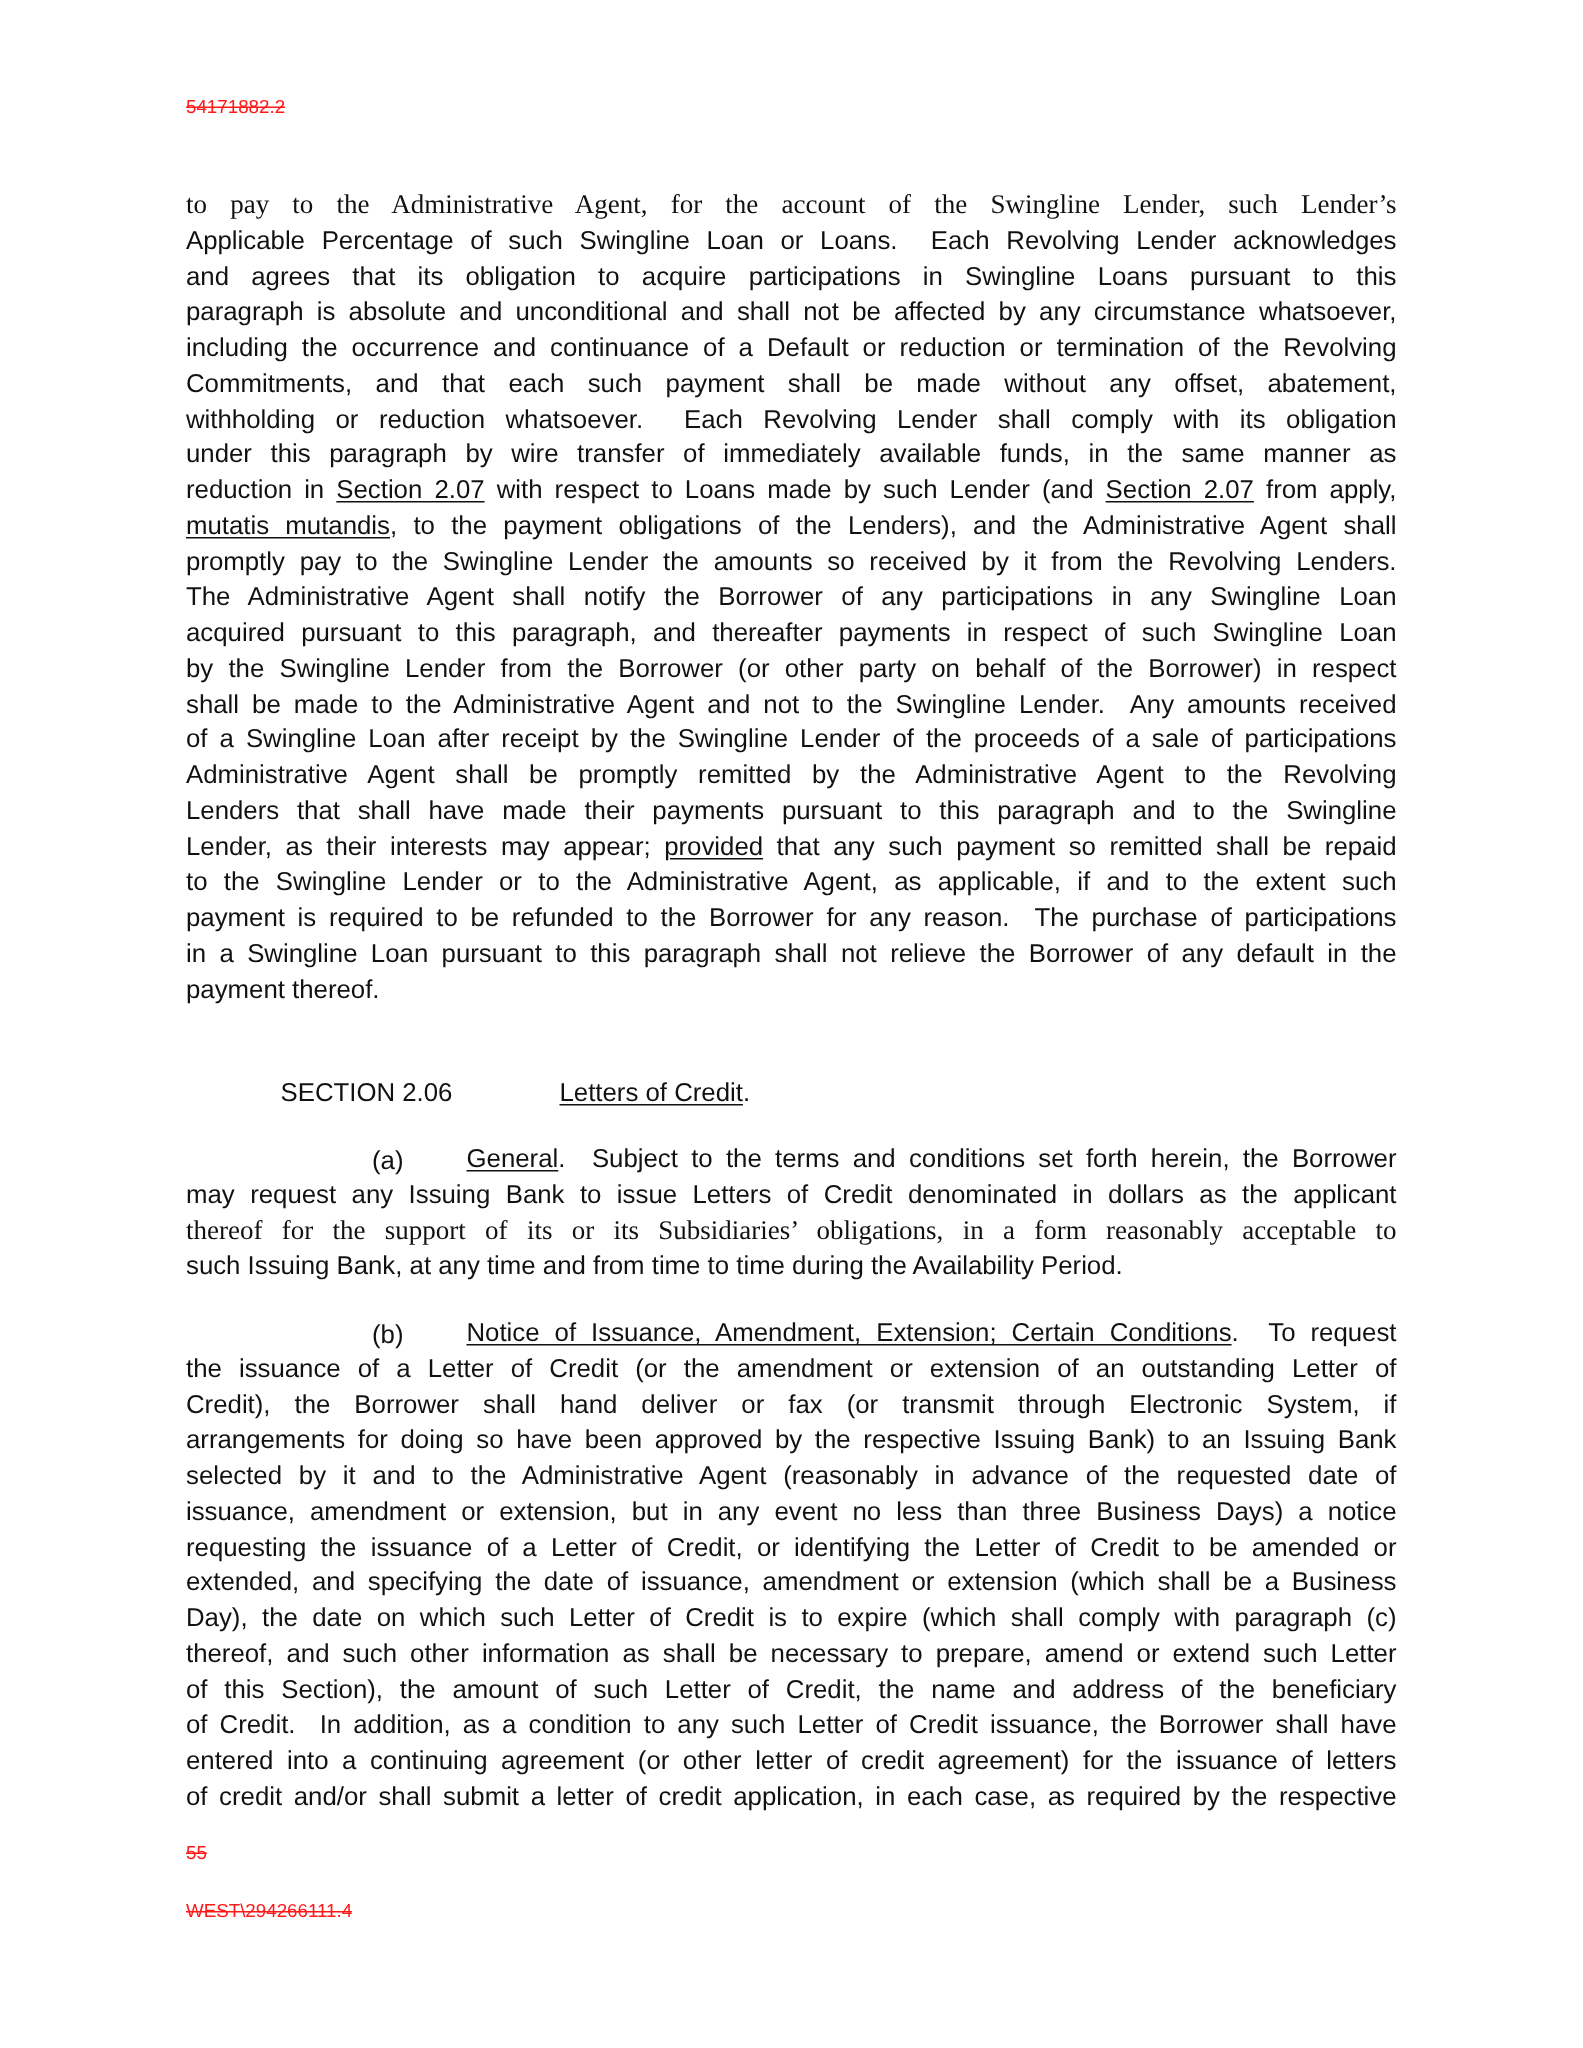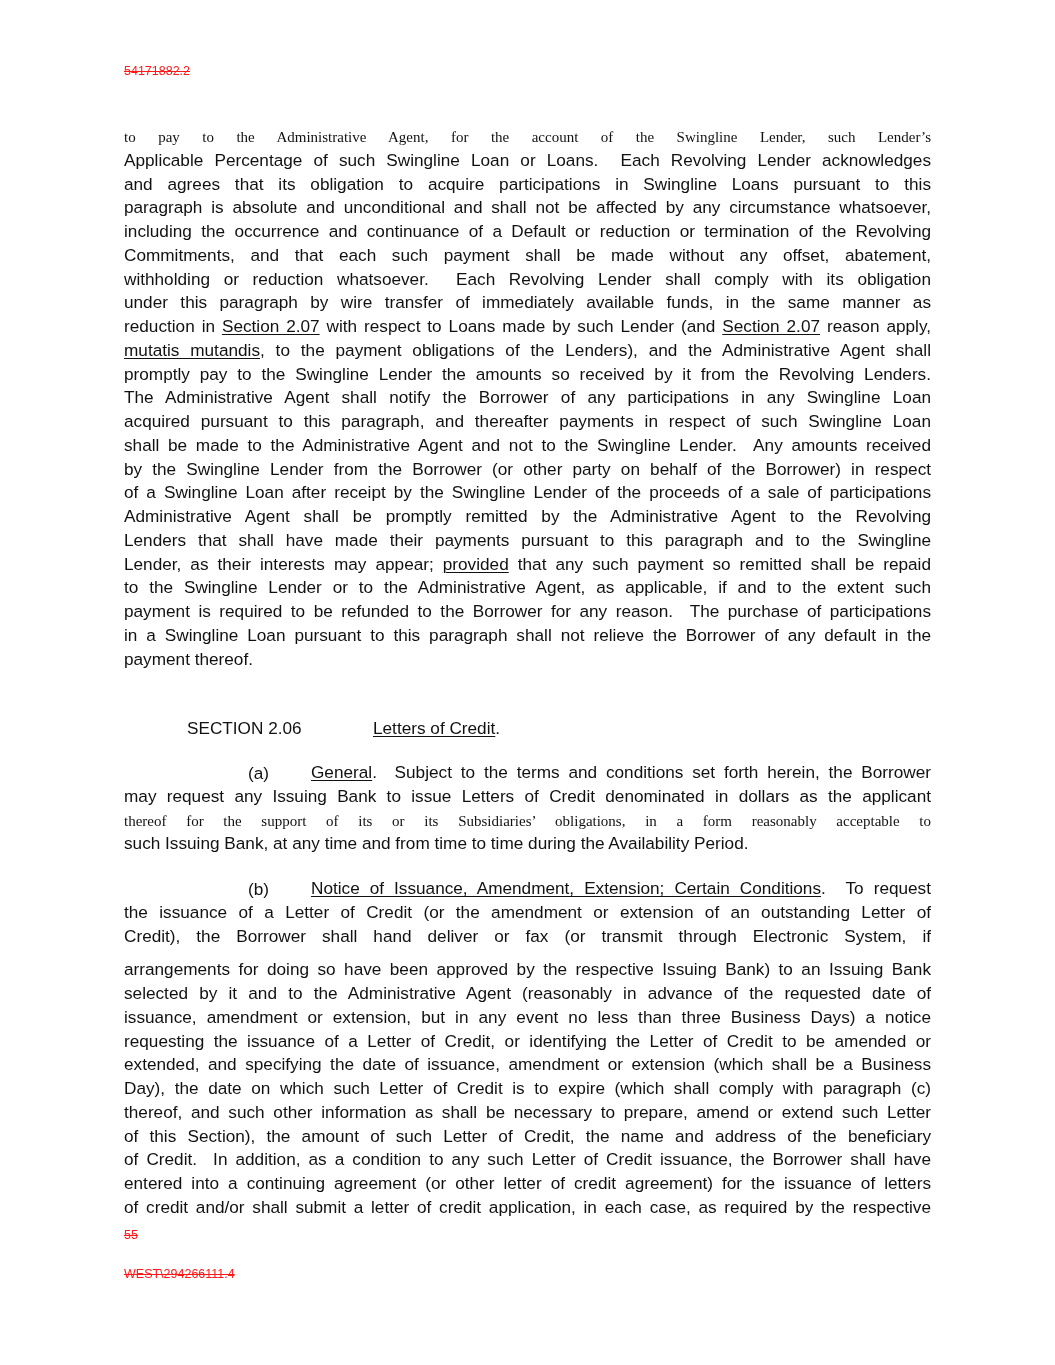--- a/index.html
+++ b/index.html
@@ -17,21 +17,21 @@
   }
   .line {
     height: 23.75px; line-height: 23.75px;
     text-align: justify; text-align-last: justify;
     white-space: nowrap; overflow: visible;
     transform-origin: left center;
   }
   .line.last { text-align-last: left; }
   .line .seg { white-space: pre; }
   .u { text-decoration: underline; text-underline-offset: 2px; text-decoration-thickness: 1px; }
-  .serif { font-family: "Liberation Serif", serif; font-size: 15px; }
+  .serif { font-family: "Liberation Serif", serif; font-size: 18px; }
   .heading {
     position: absolute; top: 716px; height: 24px; line-height: 24px;
     font-family: "Liberation Sans", sans-serif; font-size: 17.2px; color: #111; white-space: nowrap;
   }
 </style>
 </head>
 <body>
 
 <div class="page">
 
@@ -39,27 +39,27 @@
 
   <div class="body-text" style="top:125px;">
       <div class="line" style="width: 807px;"><span class="seg serif">to pay to the Administrative Agent, for the account of the Swingline Lender, such Lender’s</span></div>
       <div class="line" style="width: 807px;"><span class="seg">Applicable Percentage of such Swingline Loan or Loans.  Each Revolving Lender acknowledges</span></div>
       <div class="line" style="width: 807px;"><span class="seg">and agrees that its obligation to acquire participations in Swingline Loans pursuant to this</span></div>
       <div class="line" style="width: 807px;"><span class="seg">paragraph is absolute and unconditional and shall not be affected by any circumstance whatsoever,</span></div>
       <div class="line" style="width: 807px;"><span class="seg">including the occurrence and continuance of a Default or reduction or termination of the Revolving</span></div>
       <div class="line" style="width: 807px;"><span class="seg">Commitments, and that each such payment shall be made without any offset, abatement,</span></div>
       <div class="line" style="width: 807px;"><span class="seg">withholding or reduction whatsoever.  Each Revolving Lender shall comply with its obligation</span></div>
       <div class="line" style="width: 807px;"><span class="seg">under this paragraph by wire transfer of immediately available funds, in the same manner as</span></div>
-      <div class="line" style="width: 807px;"><span class="seg">reduction in </span><span class="seg u">Section 2.07</span><span class="seg"> with respect to Loans made by such Lender (and </span><span class="seg u">Section 2.07</span><span class="seg"> reason apply,</span></div>
+      <div class="line" style="width: 807px;"><span class="seg">reduction in </span><span class="seg u">Section 2.07</span><span class="seg"> with respect to Loans made by such Lender (and </span><span class="seg u">Section 2.07</span><span class="seg"> from apply,</span></div>
       <div class="line" style="width: 807px;"><span class="seg u">mutatis mutandis</span><span class="seg">, to the payment obligations of the Lenders), and the Administrative Agent shall</span></div>
       <div class="line" style="width: 807px;"><span class="seg">promptly pay to the Swingline Lender the amounts so received by it from the Revolving Lenders.</span></div>
       <div class="line" style="width: 807px;"><span class="seg">The Administrative Agent shall notify the Borrower of any participations in any Swingline Loan</span></div>
       <div class="line" style="width: 807px;"><span class="seg">acquired pursuant to this paragraph, and thereafter payments in respect of such Swingline Loan</span></div>
+      <div class="line" style="width: 807px;"><span class="seg">by the Swingline Lender from the Borrower (or other party on behalf of the Borrower) in respect</span></div>
       <div class="line" style="width: 807px;"><span class="seg">shall be made to the Administrative Agent and not to the Swingline Lender.  Any amounts received</span></div>
-      <div class="line" style="width: 807px;"><span class="seg">by the Swingline Lender from the Borrower (or other party on behalf of the Borrower) in respect</span></div>
       <div class="line" style="width: 807px;"><span class="seg">of a Swingline Loan after receipt by the Swingline Lender of the proceeds of a sale of participations</span></div>
       <div class="line" style="width: 807px;"><span class="seg">Administrative Agent shall be promptly remitted by the Administrative Agent to the Revolving</span></div>
       <div class="line" style="width: 807px;"><span class="seg">Lenders that shall have made their payments pursuant to this paragraph and to the Swingline</span></div>
       <div class="line" style="width: 807px;"><span class="seg">Lender, as their interests may appear; </span><span class="seg u">provided</span><span class="seg"> that any such payment so remitted shall be repaid</span></div>
       <div class="line" style="width: 807px;"><span class="seg">to the Swingline Lender or to the Administrative Agent, as applicable, if and to the extent such</span></div>
       <div class="line" style="width: 807px;"><span class="seg">payment is required to be refunded to the Borrower for any reason.  The purchase of participations</span></div>
       <div class="line" style="width: 807px;"><span class="seg">in a Swingline Loan pursuant to this paragraph shall not relieve the Borrower of any default in the</span></div>
       <div class="line last" style="width: 807px;"><span class="seg">payment thereof.</span></div>
     </div>
 
@@ -72,21 +72,21 @@
       <div class="line" style="width: 807px;"><span class="seg">may request any Issuing Bank to issue Letters of Credit denominated in dollars as the applicant</span></div>
       <div class="line" style="width: 807px;"><span class="seg serif">thereof for the support of its or its Subsidiaries’ obligations, in a form reasonably acceptable to</span></div>
       <div class="line last" style="width: 807px;"><span class="seg">such Issuing Bank, at any time and from time to time during the Availability Period.</span></div>
     </div>
 
   <div class="heading" style="left:248px; top:877px;">(b)</div>
   <div class="body-text" style="top:877px;">
       <div class="line" style="margin-left: 187px; width: 620px;"><span class="seg u">Notice of Issuance, Amendment, Extension; Certain Conditions</span><span class="seg">.  To request</span></div>
       <div class="line" style="width: 807px;"><span class="seg">the issuance of a Letter of Credit (or the amendment or extension of an outstanding Letter of</span></div>
       <div class="line" style="width: 807px;"><span class="seg">Credit), the Borrower shall hand deliver or fax (or transmit through Electronic System, if</span></div>
-      <div class="line" style="width: 807px; margin-top: 10px;"><span class="seg">arrangements for doing so have been approved by the respective Issuing Bank) to an Issuing Bank</span></div>
+      <div class="line" style="width: 807px;"><span class="seg">arrangements for doing so have been approved by the respective Issuing Bank) to an Issuing Bank</span></div>
       <div class="line" style="width: 807px;"><span class="seg">selected by it and to the Administrative Agent (reasonably in advance of the requested date of</span></div>
       <div class="line" style="width: 807px;"><span class="seg">issuance, amendment or extension, but in any event no less than three Business Days) a notice</span></div>
       <div class="line" style="width: 807px;"><span class="seg">requesting the issuance of a Letter of Credit, or identifying the Letter of Credit to be amended or</span></div>
       <div class="line" style="width: 807px;"><span class="seg">extended, and specifying the date of issuance, amendment or extension (which shall be a Business</span></div>
       <div class="line" style="width: 807px;"><span class="seg">Day), the date on which such Letter of Credit is to expire (which shall comply with paragraph (c)</span></div>
       <div class="line" style="width: 807px;"><span class="seg">thereof, and such other information as shall be necessary to prepare, amend or extend such Letter</span></div>
       <div class="line" style="width: 807px;"><span class="seg">of this Section), the amount of such Letter of Credit, the name and address of the beneficiary</span></div>
       <div class="line" style="width: 807px;"><span class="seg">of Credit.  In addition, as a condition to any such Letter of Credit issuance, the Borrower shall have</span></div>
       <div class="line" style="width: 807px;"><span class="seg">entered into a continuing agreement (or other letter of credit agreement) for the issuance of letters</span></div>
       <div class="line" style="width: 807px;"><span class="seg">of credit and/or shall submit a letter of credit application, in each case, as required by the respective</span></div>

